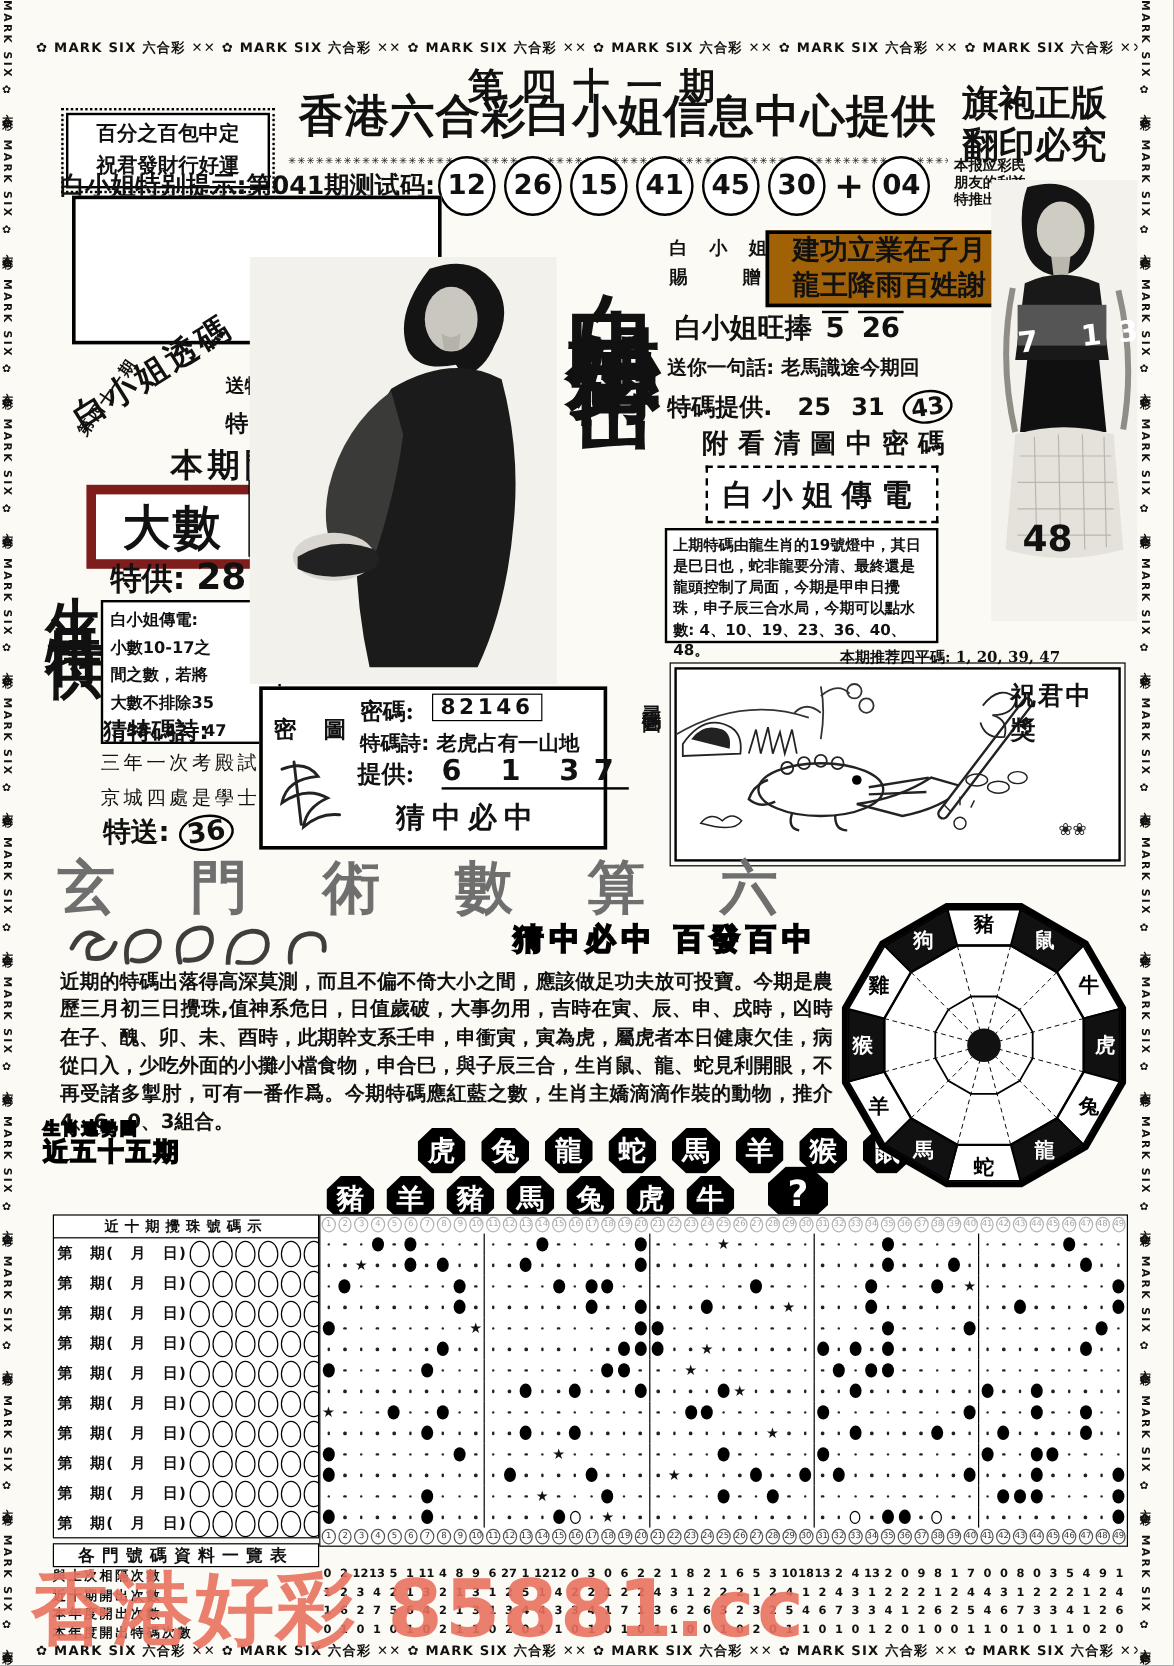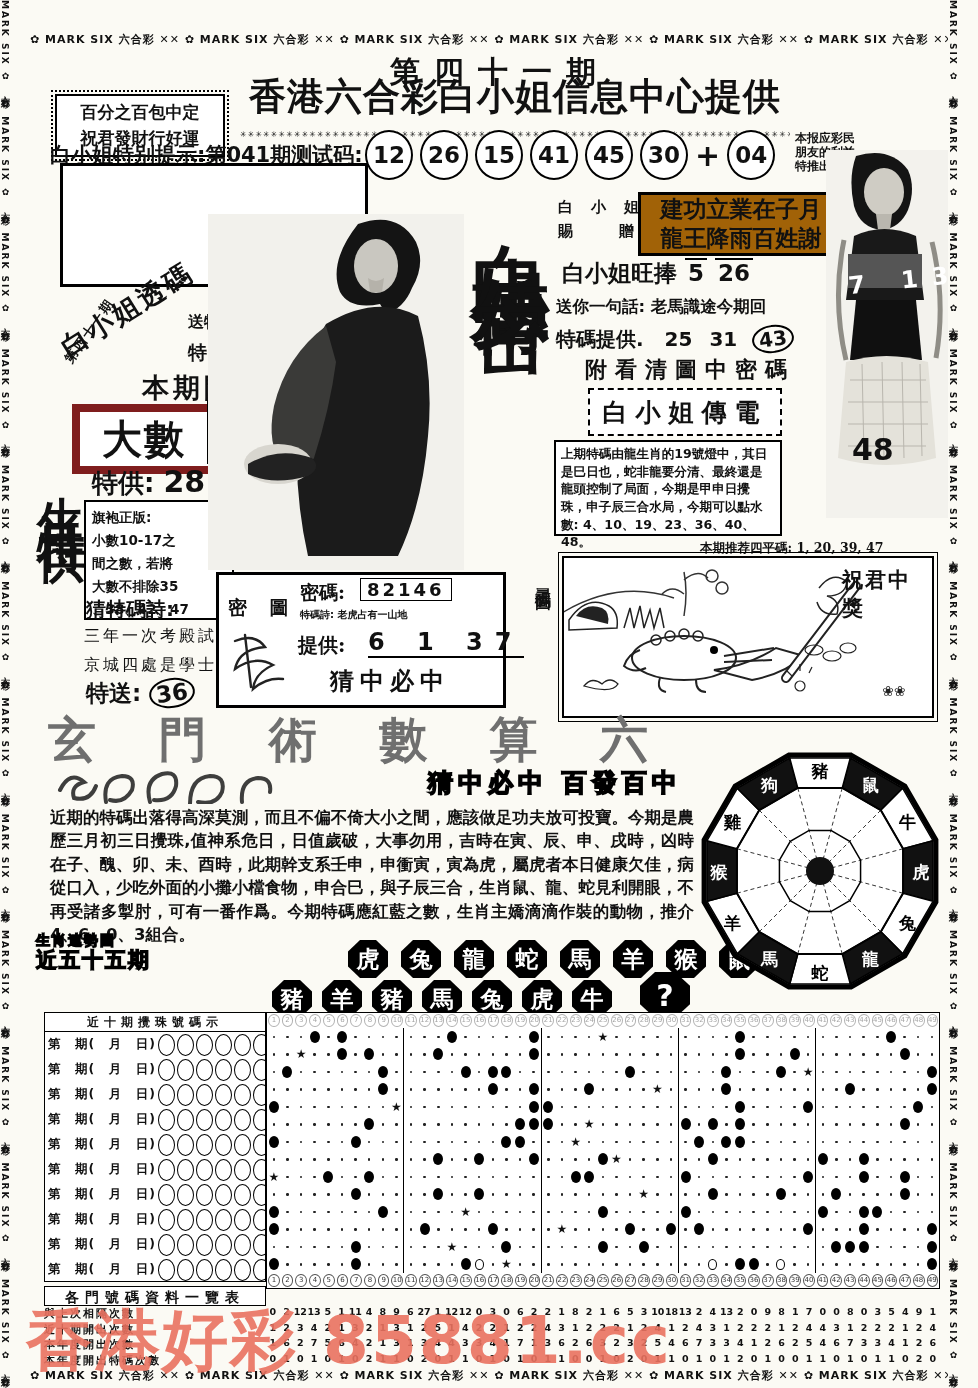--- a/index.html
+++ b/index.html
@@ -50,21 +50,21 @@
   #guess2{left:84px;top:655px;font-size:16px;letter-spacing:3px;}
   #tesong-line{left:86px;top:678px;font-size:23px;font-weight:900;}
   .circled{display:inline-block;border:2px solid #000;border-radius:50%;padding:0 5px;transform:rotate(-8deg);font-weight:bold;}
   
   #center-title{left:458px;top:182px;writing-mode:vertical-rl;font-size:78px;font-weight:bold;letter-spacing:12px;}
   #xunmatu{left:532px;top:575px;writing-mode:vertical-rl;font-size:16px;font-weight:bold;letter-spacing:4px;}
   #secret-box{left:216px;top:572px;width:284px;height:130px;border:3px solid #000;background:#fff;}
   #mi-tu{left:228px;top:595px;font-size:19px;font-weight:bold;letter-spacing:8px;}
   #sb-pw{left:300px;top:580px;font-size:19px;font-weight:bold;}
   #sb-pw-val{left:360px;top:578px;font-size:18px;font-weight:bold;border:1px solid #000;padding:0 6px;letter-spacing:3px;}
-  #sb-poem{left:300px;top:608px;font-size:10px;font-weight:bold;}
+  #sb-poem{left:300px;top:608px;font-size:17px;font-weight:bold;}
   #sb-prov{left:298px;top:632px;font-size:20px;font-weight:bold;}
   #sb-prov-val{left:368px;top:628px;font-size:24px;font-weight:bold;letter-spacing:12px;border-bottom:2px solid #000;}
   #sb-slogan{left:330px;top:665px;font-size:24px;font-weight:900;letter-spacing:6px;}
   #seal-stamp{left:292px;top:490px;width:26px;height:26px;border:2px solid #000;border-radius:50%;
       display:flex;align-items:center;justify-content:center;font-size:14px;font-weight:bold;background:#fff;}
   
   #gift-l1{left:558px;top:198px;font-size:15px;font-weight:bold;letter-spacing:18px;}
   #gift-l2{left:558px;top:222px;font-size:15px;font-weight:bold;letter-spacing:46px;}
   #gift-box{left:638px;top:192px;width:200px;border:3px solid #000;background:#a16207;
             font-size:23px;font-weight:900;line-height:1.25;text-align:center;}
@@ -150,20 +150,24 @@
   <div class="abs strip" style="top:28px;" id="strip-top">✿ MARK SIX 六合彩 ✕✕  ✿ MARK SIX 六合彩 ✕✕  ✿ MARK SIX 六合彩 ✕✕  ✿ MARK SIX 六合彩 ✕✕  ✿ MARK SIX 六合彩 ✕✕  ✿ MARK SIX 六合彩 ✕✕  ✿ MARK SIX 六合彩 ✕✕  ✿ MARK SIX 六合彩 ✕✕</div>
   <div class="abs strip" style="top:1364px;" id="strip-bottom">✿ MARK SIX 六合彩 ✕✕  ✿ MARK SIX 六合彩 ✕✕  ✿ MARK SIX 六合彩 ✕✕  ✿ MARK SIX 六合彩 ✕✕  ✿ MARK SIX 六合彩 ✕✕  ✿ MARK SIX 六合彩 ✕✕  ✿ MARK SIX 六合彩 ✕✕  ✿ MARK SIX 六合彩 ✕✕</div>
 
   <div class="abs dec-box serif" style="left:55px;top:94px;width:162px;padding:4px 2px;font-size:17px;line-height:1.5;">
     <div>百分之百包中定</div>
     <div>祝君發財行好運</div>
   </div>
   <div class="abs serif" id="issue">第四十一期</div>
   <div class="abs serif" id="main-title">香港六合彩白小姐信息中心提供</div>
   <div class="abs" id="title-underline">✳✳✳✳✳✳✳✳✳✳✳✳✳✳✳✳✳✳✳✳✳✳✳✳✳✳✳✳✳✳✳✳✳✳✳✳✳✳✳✳✳✳✳✳✳✳✳✳✳✳✳✳✳✳✳✳✳✳✳✳✳✳✳✳✳✳✳✳✳✳✳✳✳✳✳✳✳✳✳✳✳✳✳✳✳✳✳✳✳✳</div>
+  <div class="abs" id="hdr-right">
+    <div>旗袍正版</div>
+    <div>翻印必究</div>
+  </div>
 
   <div class="abs" id="tip-label">白小姐特别提示:第041期测试码:</div>
   <div class="abs" id="test-code-circles">
       <span class="num-circle">12</span>
       <span class="num-circle">26</span>
       <span class="num-circle">15</span>
       <span class="num-circle">41</span>
       <span class="num-circle">45</span>
       <span class="num-circle">30</span>
       <span class="plus">+</span>
@@ -192,21 +196,21 @@
   </div>
   <div class="abs" id="draw-label">本期開獎:</div>
   <div class="abs bigbox" id="box-da">大數</div>
   <div class="abs" id="dbl-bar"></div>
   <div class="abs bigbox" id="box-shuang">雙數</div>
   <div class="abs kv" id="tg2-line">
     <span>特供:</span>
     <span style="font-size:30px;">28</span>
   </div>
   <div class="abs" id="note-box">
-      <div>旗袍正版:</div>
+      <div>白小姐傳電:</div>
       <div>小數10-17之</div>
       <div>間之數，若將</div>
       <div>大數不排除35</div>
       <div>、38、42、47</div>
     </div>
   <div class="abs serif" id="vert-shengxiao">生肖特供</div>
   <div class="abs" id="guess-label">猜特碼詩:</div>
   <div class="abs serif" id="guess1">三年一次考殿試</div>
   <div class="abs serif" id="guess2">京城四處是學士</div>
   <div class="abs" id="tesong-line">

